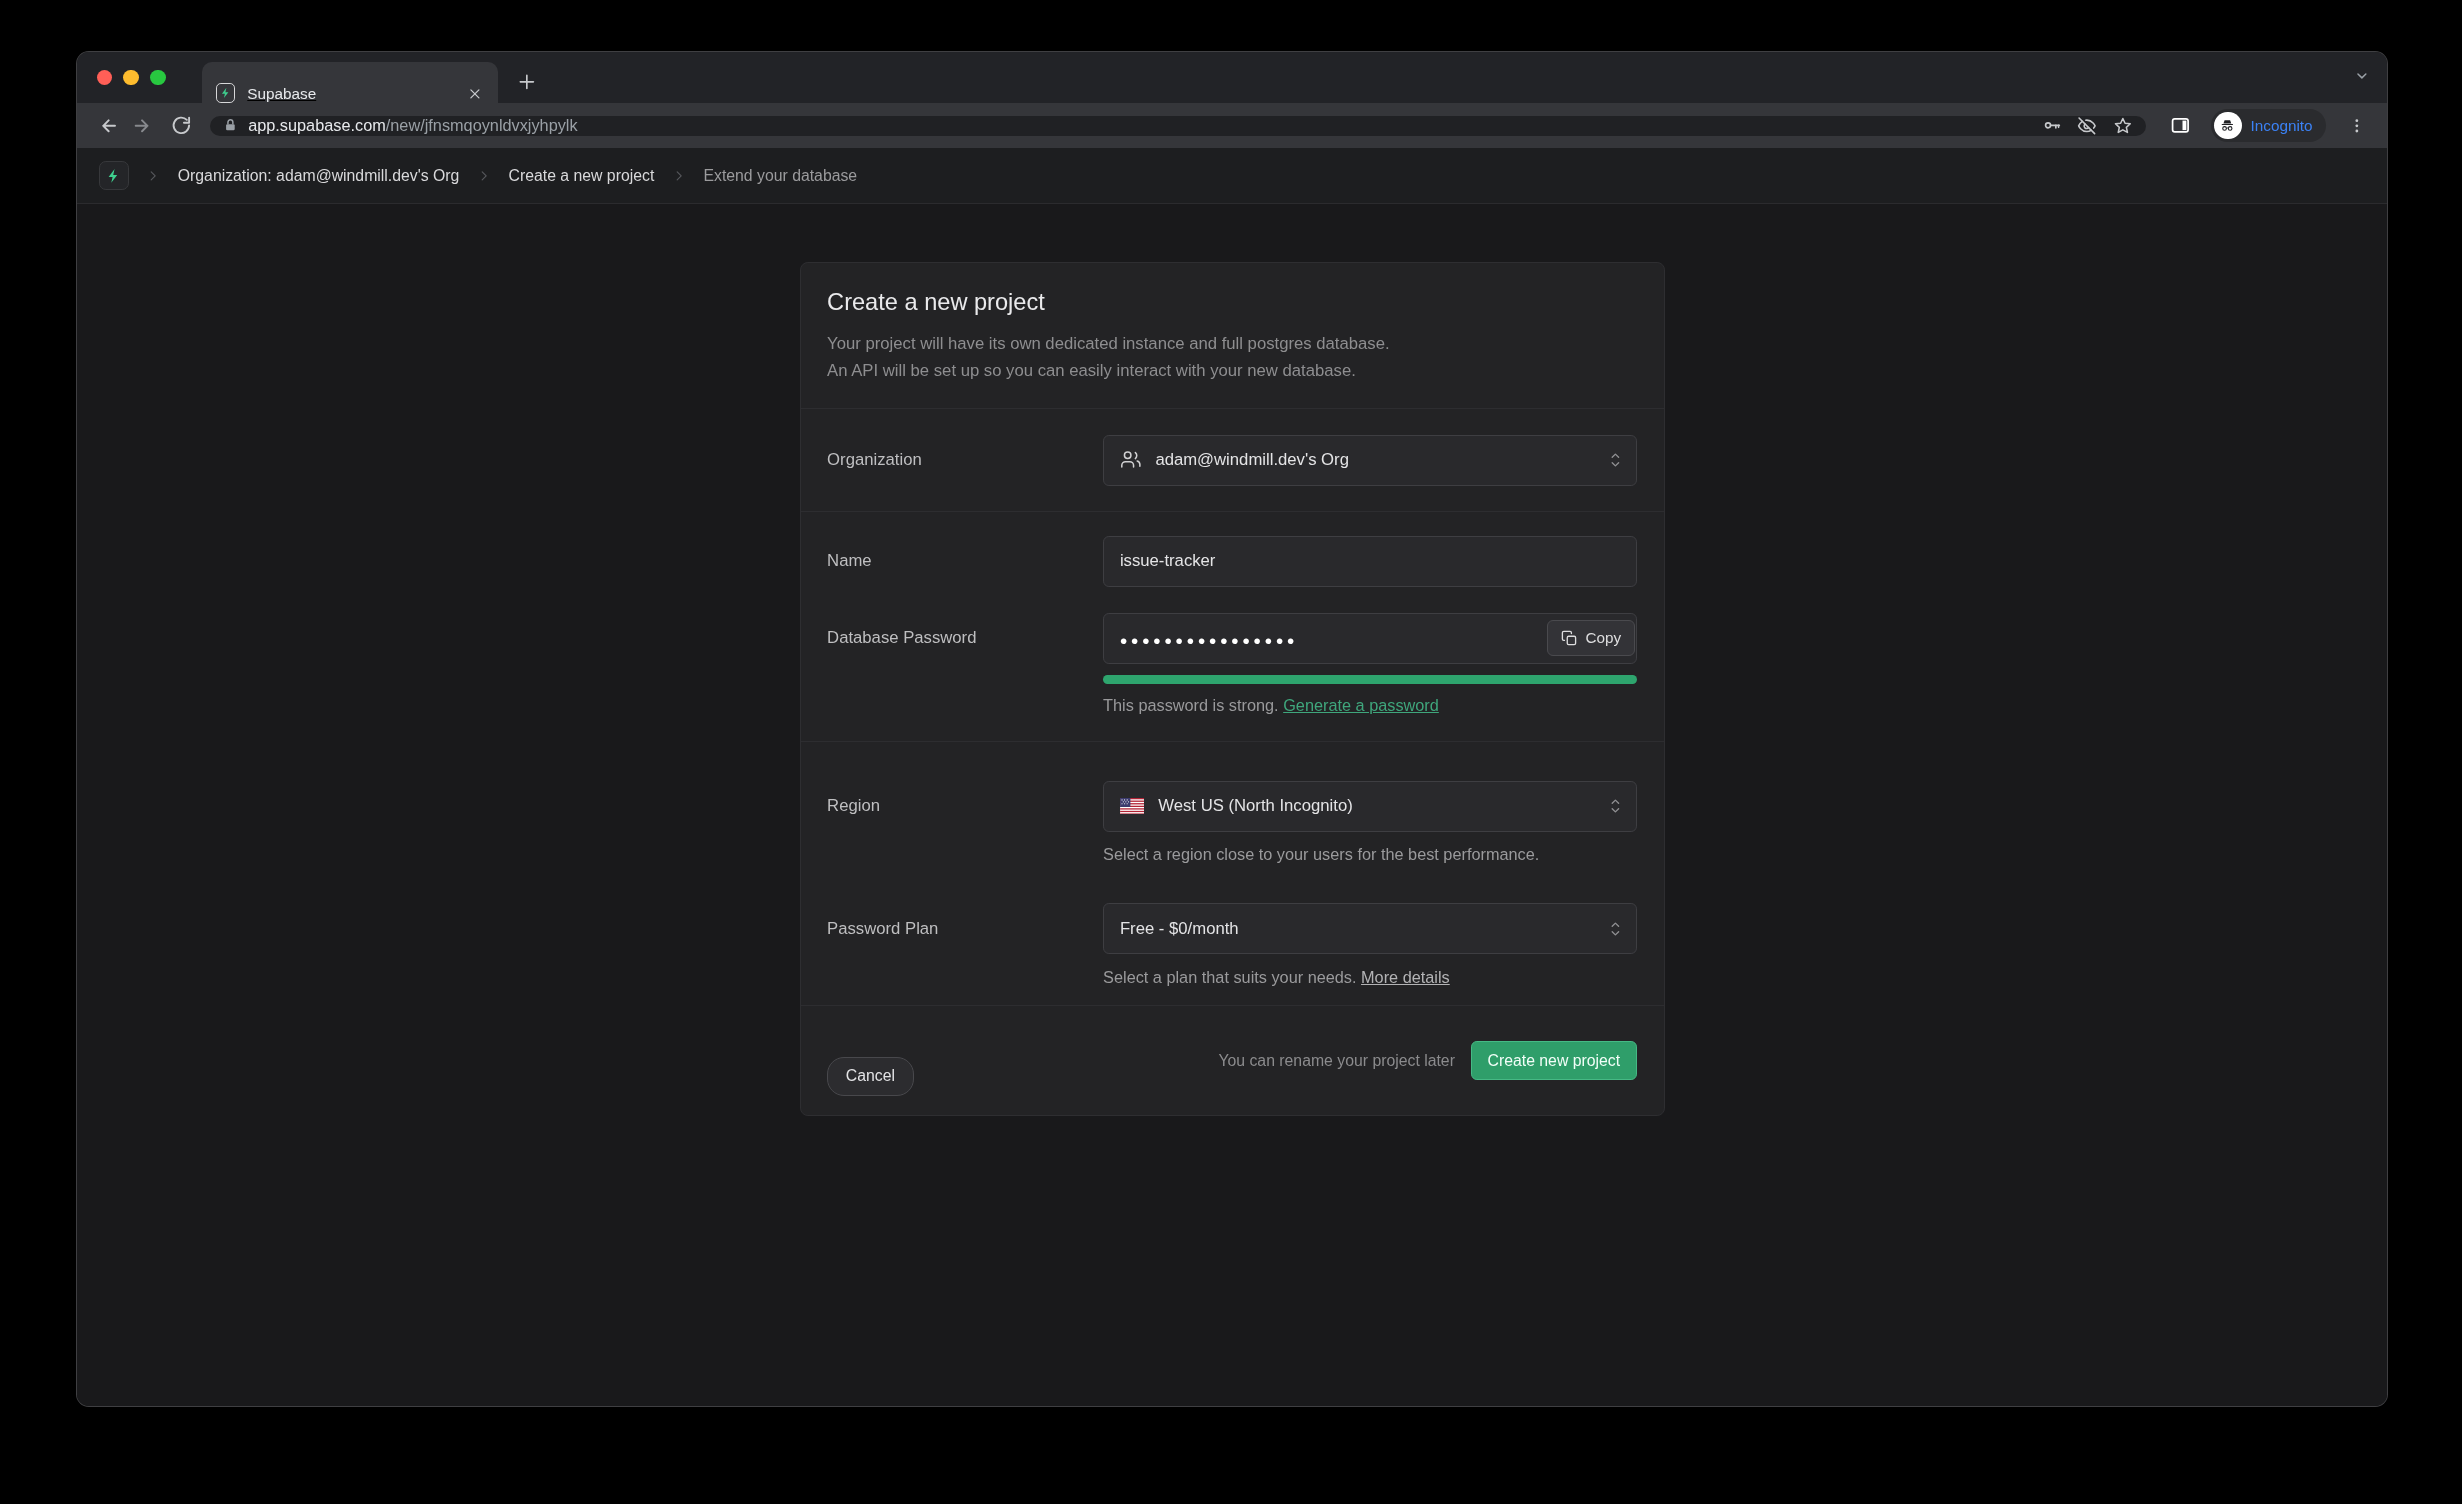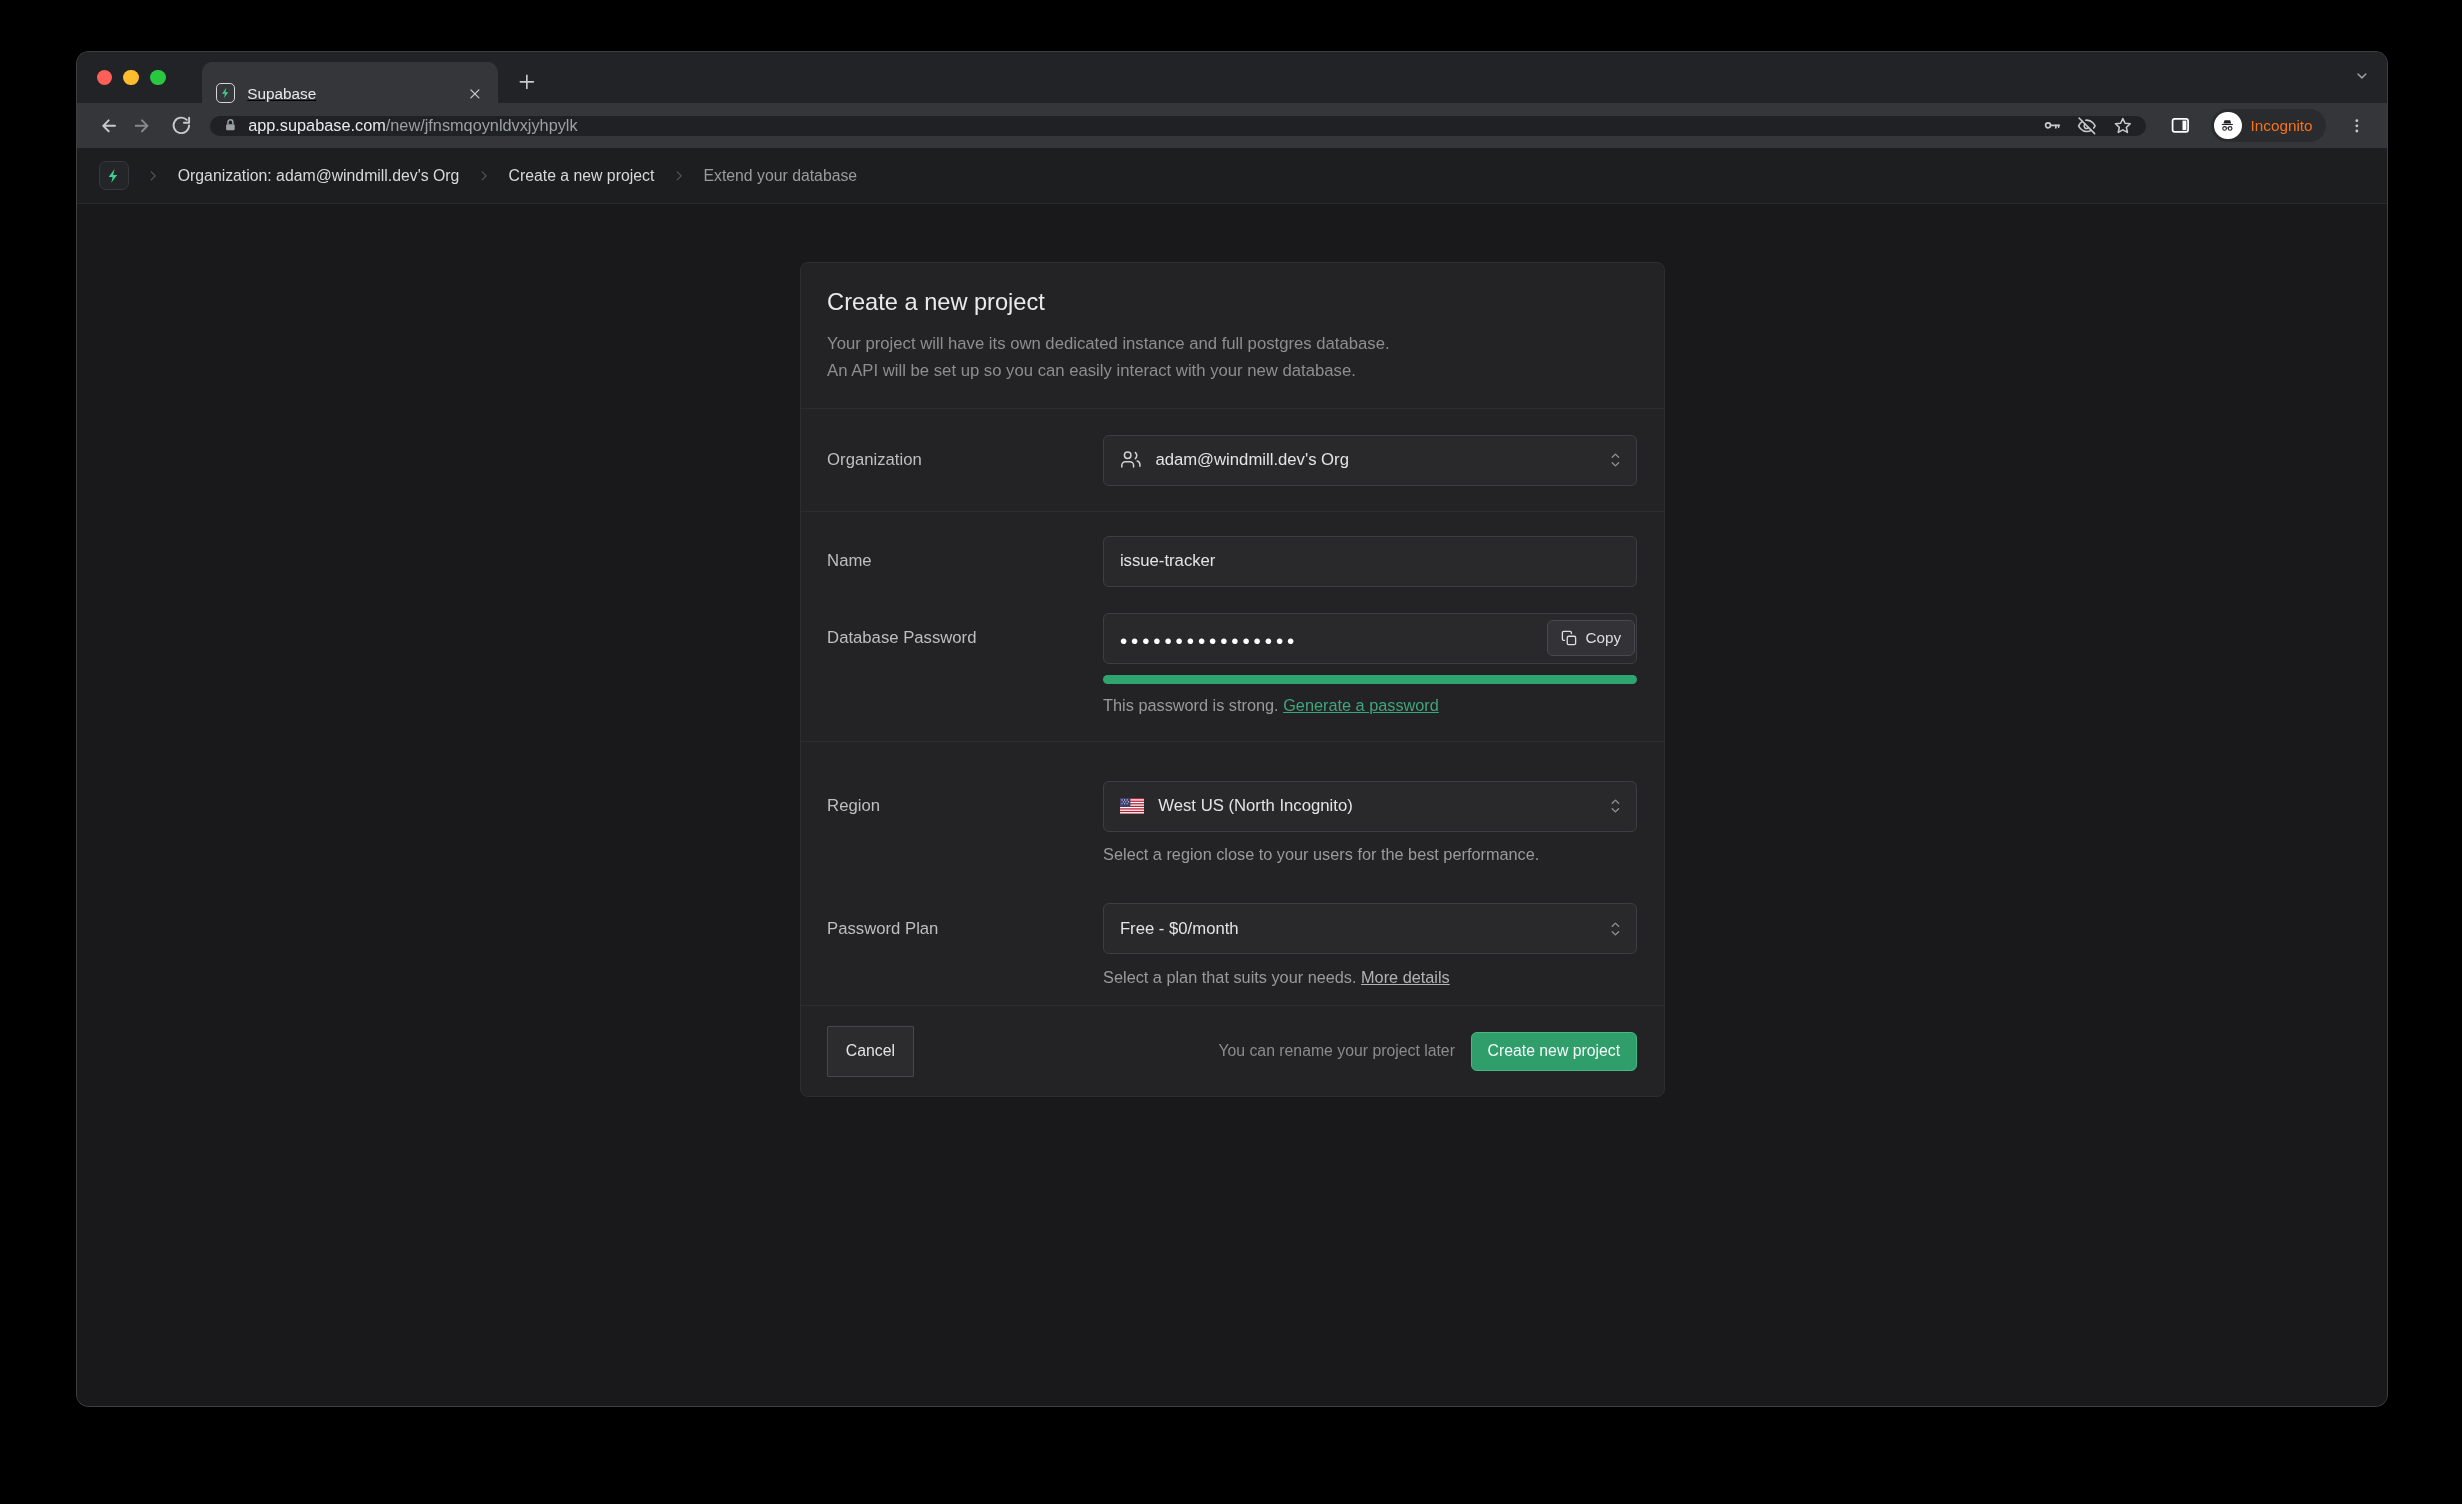--- a/index.html
+++ b/index.html
@@ -31,21 +31,21 @@
   .toolbar { height:45px; background:#35363a; display:flex; align-items:center; padding:0 11.8px; flex:none; }
   .nav-btn { width:37px; height:37px; display:flex; align-items:center; justify-content:center; color:#c7c9cc; flex:none; }
   .nav-btn.dim { color:#87898d; }
   .urlbar { flex:1; height:20px; margin:0 9.9px; background:#202124; border-radius:16.7px; display:flex; align-items:center; padding:0 13.8px; gap:9.9px; min-width:0; }
   .url-text { font-size:16.3px; white-space:nowrap; overflow:hidden; flex:1; min-width:0; }
   .url-domain { color:#e8eaed; } .url-path { color:#9aa0a6; }
   .url-icons { display:flex; align-items:center; gap:15.8px; color:#c7c9cc; flex:none; }
   .toolbar-right { display:flex; align-items:center; gap:11.8px; margin-left:5.9px; flex:none; }
   .incog-badge { height:33px; background:#2a2b2e; border-radius:16.7px; display:flex; align-items:center; gap:8.9px; padding:0 13.8px 0 3px; }
   .incog-circle { width:27.6px; height:27.6px; border-radius:50%; background:#fff; display:flex; align-items:center; justify-content:center; }
-  .incog-label { color:#f97316; font-size:15.3px; }
+  .incog-label { color:#3b82f6; font-size:15.3px; }
 
   
   .page { flex:1; background:#19191b; display:flex; flex-direction:column; min-height:0; }
   .appnav { height:56px; background:#1d1e20; border-bottom:1px solid #2b2b2e; display:flex; align-items:center; padding:0 22px; gap:17.7px; flex:none; }
   .logo-tile { width:29.6px; height:29.6px; background:#242528; border:1px solid #37383b; border-radius:6.9px; display:flex; align-items:center; justify-content:center; flex:none; }
   .crumb { font-size:15.8px; color:#d9d9db; white-space:nowrap; }
   .crumb.muted { color:#9b9b9d; }
   .crumb-sep { color:#56585c; display:flex; align-items:center; }
 
   .main { flex:1; display:flex; justify-content:center; align-items:flex-start; }
@@ -70,21 +70,21 @@
   .pw-dots { letter-spacing:3.9px; font-size:20.7px; color:#fff; line-height:1; padding-top:5.9px; }
   .copy-btn { position:absolute; right:1px; top:6.9px; height:36px; background:#333337; border:1px solid #4a4a4e; border-radius:6px;
               display:flex; align-items:center; gap:7.9px; padding:0 12.8px; color:#dededf; font-size:15.3px; }
   .strength { margin-top:11.8px; height:8.9px; border-radius:4.9px; background:var(--strength-bar,#2ea56e); width:100%; }
   .helper { margin-top:11.8px; color:#9a9a9c; font-size:16.3px; }
   .helper a { color:var(--link-green,#3fa67c); text-decoration:underline; }
   .helper .more { color:#b3b3b5; text-decoration:underline; }
   .helper.mt14 { margin-top:13.8px; }
 
   .card-footer { padding:19.7px 26.6px; display:flex; align-items:center; justify-content:space-between; }
-  .btn-cancel { height:51px; padding:0 17.7px; background:#2c2c2f; border:1px solid #48484c; border-radius:1px; color:#e3e3e5; font-size:15.8px; display:flex; align-items:center; }
+  .btn-cancel { height:39px; padding:0 17.7px; background:#2c2c2f; border:1px solid #48484c; border-radius:17px; color:#e3e3e5; font-size:15.8px; display:flex; align-items:center;margin-top:31px; }
   .footer-right { display:flex; align-items:center; gap:15.8px; }
   .footer-note { color:#8b8b8d; font-size:15.8px; }
   .btn-submit { height:39px; padding:0 15.8px; background:var(--submit-bg,#2f9e6a); border:1px solid var(--submit-border,#46b985); border-radius:5.9px; color:#f2fef8; font-size:15.8px; display:flex; align-items:center; }
 
   svg { display:block; }
 </style>
 </head>
 <body>
 
 <div class="window">

